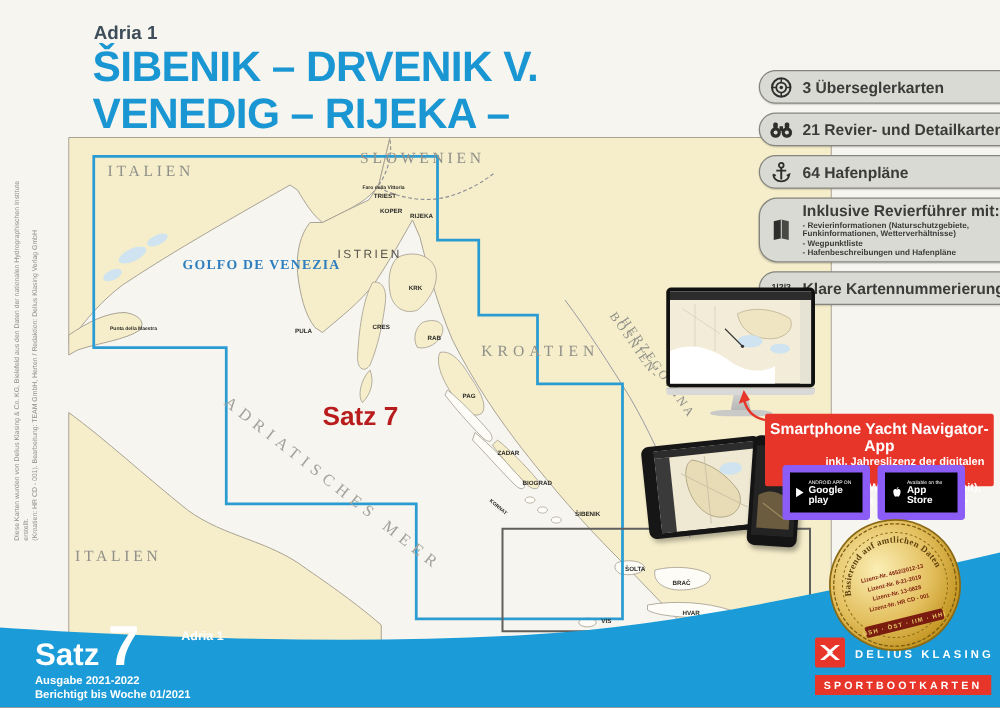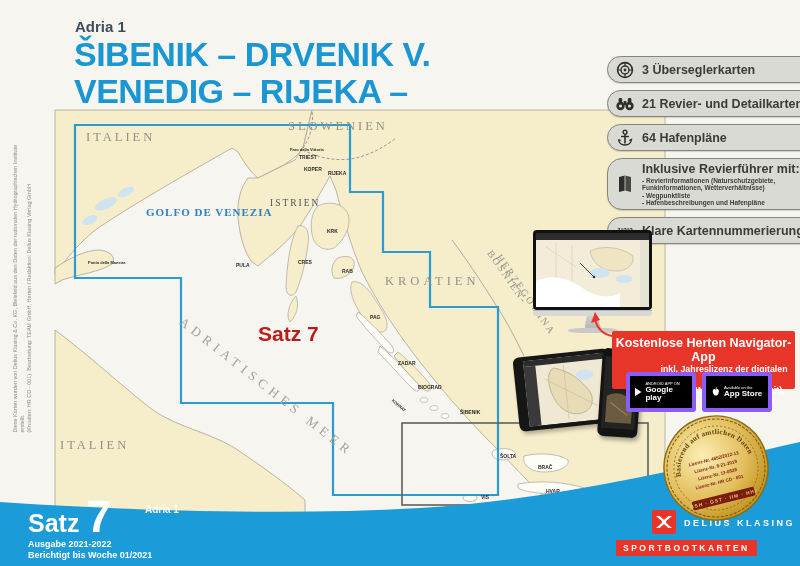--- a/index.html
+++ b/index.html
@@ -10,21 +10,21 @@
   .side-note{position:absolute;left:-128px;top:272px;width:300px;transform:rotate(-90deg);
              transform-origin:center;font-size:5.5px;line-height:7px;color:#8d8d89;}
   
   .series{position:absolute;left:75px;top:18px;font-size:15px;font-weight:bold;color:#3d4e5a;}
   .title{position:absolute;left:74px;top:36px;font-size:34px;line-height:37px;font-weight:800;
          color:#1a97d3;letter-spacing:-.5px;}
   
   .maplbl{position:absolute;white-space:nowrap;}
   .lbl-region{font-family:"Liberation Serif","DejaVu Serif",serif;font-size:12.5px;
               letter-spacing:3px;color:#90908a;}
-  .lbl-istrien{font-family:Liberation Serif, serif;font-size:9.5px;letter-spacing:2px;color:#55524c;text-align:center;}
+  .lbl-istrien{font-family:Liberation Sans, sans-serif;font-size:9.5px;letter-spacing:2px;color:#55524c;text-align:center;}
   .lbl-golfo{font-family:"Liberation Serif",serif;font-size:11px;font-weight:bold;
              letter-spacing:1px;color:#2d7fc0;}
   .lbl-adria{font-family:"Liberation Serif",serif;font-size:13px;letter-spacing:5px;color:#a3a39b;
              transform:rotate(38deg);transform-origin:left top;}
   .lbl-bosnien{font-family:"Liberation Serif",serif;font-size:10px;letter-spacing:2px;color:#90908a;
              transform:rotate(55deg);transform-origin:left top;}
   .lbl-satz{font-size:21px;font-weight:800;color:#b91c1c;}
   .place{font-size:5px;font-weight:bold;color:#2b2b28;}
   .place-sm{font-size:4px;font-weight:bold;color:#2b2b28;}
   
@@ -36,21 +36,21 @@
   .pill .flabel{font-size:12.5px;font-weight:bold;color:#3b3b39;}
   .pill .fdetails{font-size:6.5px;line-height:7.5px;color:#3b3b39;font-weight:bold;}
   .pill .ftitle{font-size:12.5px;font-weight:bold;color:#3b3b39;margin-bottom:1px;}
   .num123{font-size:7px;font-weight:bold;color:#2e2e2c;letter-spacing:0;}
   
   .promo{position:absolute;left:612px;top:331px;width:183px;height:58px;background:#e8352a;
          border-radius:2px;text-align:center;color:#fff;padding-top:5px;z-index:6;}
   .promo .ptitle{font-size:12.5px;font-weight:800;line-height:14px;}
   .promo .pline{font-size:8.8px;font-weight:bold;line-height:10.5px;padding-left:41px;}
   .badges{position:absolute;left:626px;top:372px;display:flex;gap:6px;z-index:7;}
-  .badge{width:70px;height:20px;background:#000;border:4px solid #8b5cf6;border-radius:3px;
+  .badge{width:70px;height:20px;background:#000;border:6px solid #8b5cf6;border-radius:3px;
          display:flex;align-items:center;padding:16px 4px;color:#fff;}
   .badge .btxt{margin-left:3px;line-height:1;}
   .badge .b1{font-size:4px;display:block;}
   .badge .b2{font-size:8px;font-weight:bold;display:block;}
   
   .device{position:absolute;z-index:5;}
   .monitor-screen{width:119px;height:80px;background:#111;border-radius:4px;padding:3px;}
   .monitor-chin{width:119px;height:6px;background:#d8d8d6;border-radius:0 0 3px 3px;
                 border-top:1px solid #bbb;}
   .monitor-neck{width:16px;height:12px;margin:0 auto;background:linear-gradient(#cfcfcd,#b7b7b5);
@@ -67,21 +67,21 @@
   .fsatz{left:28px;top:497px;display:flex;align-items:baseline;font-weight:800;}
   .fsatz .w{font-size:25px;}
   .fsatz .n{font-size:45px;margin-left:7px;line-height:40px;}
   .fed{left:28px;top:539px;font-size:9px;font-weight:bold;}
   .fco{left:28px;top:550px;font-size:9px;font-weight:bold;}
   .fser{left:145px;top:504px;font-size:10px;font-weight:bold;}
   .ftitle2{left:145px;top:515px;font-size:23px;font-weight:800;}
   .dklogo{left:652px;top:510px;width:24px;height:24px;background:#e8352a;border-radius:2px;
           display:flex;align-items:center;justify-content:center;}
   .dkname{left:684px;top:518px;font-size:9px;font-weight:bold;letter-spacing:2.5px;}
-  .sbk{left:616px;top:540px;background:#e8352a;padding:3px 7px;font-size:8.5px;font-weight:bold;
+  .sbk{left:652px;top:540px;background:#e8352a;padding:3px 7px;font-size:8.5px;font-weight:bold;
        letter-spacing:2.5px;color:#fff;}
   .seal{position:absolute;left:658px;top:410px;z-index:10;transform:rotate(-14deg);}
   .arrow-svg{position:absolute;left:0;top:0;z-index:6;pointer-events:none;}
   svg{display:block;}
 </style>
 </head>
 <body>
 
 <div id="stage">
 
@@ -267,21 +267,21 @@
       <circle cx="17" cy="20" r="5" fill="#3a3f44"></circle>
     </svg>
   </div>
 
   <svg class="arrow-svg" width="800" height="566" viewBox="0 0 800 566">
     <path d="M612,336 C602,334 597,328 595,319" fill="none" stroke="#e8352a" stroke-width="2"></path>
     <polygon points="591,323 595,312 600,320" fill="#e8352a"></polygon>
   </svg>
 
   <div class="promo">
-    <div class="ptitle">Kostenlose Herten Navigator-App</div>
+    <div class="ptitle">Smartphone Yacht Navigator-App</div>
     <div class="pline">inkl. Jahreslizenz der digitalen Karten</div>
     <div class="pline">für PC (Windows 7-10, 64bit),</div>
     <div class="pline">Tablet oder Smartphone</div>
   </div>
 
   <div class="badges">
     <div class="badge">
       <svg width="9" height="10" viewBox="0 0 9 10">
           <polygon points="1,0.5 8,5 1,9.5" fill="#fff"></polygon>
         </svg>

